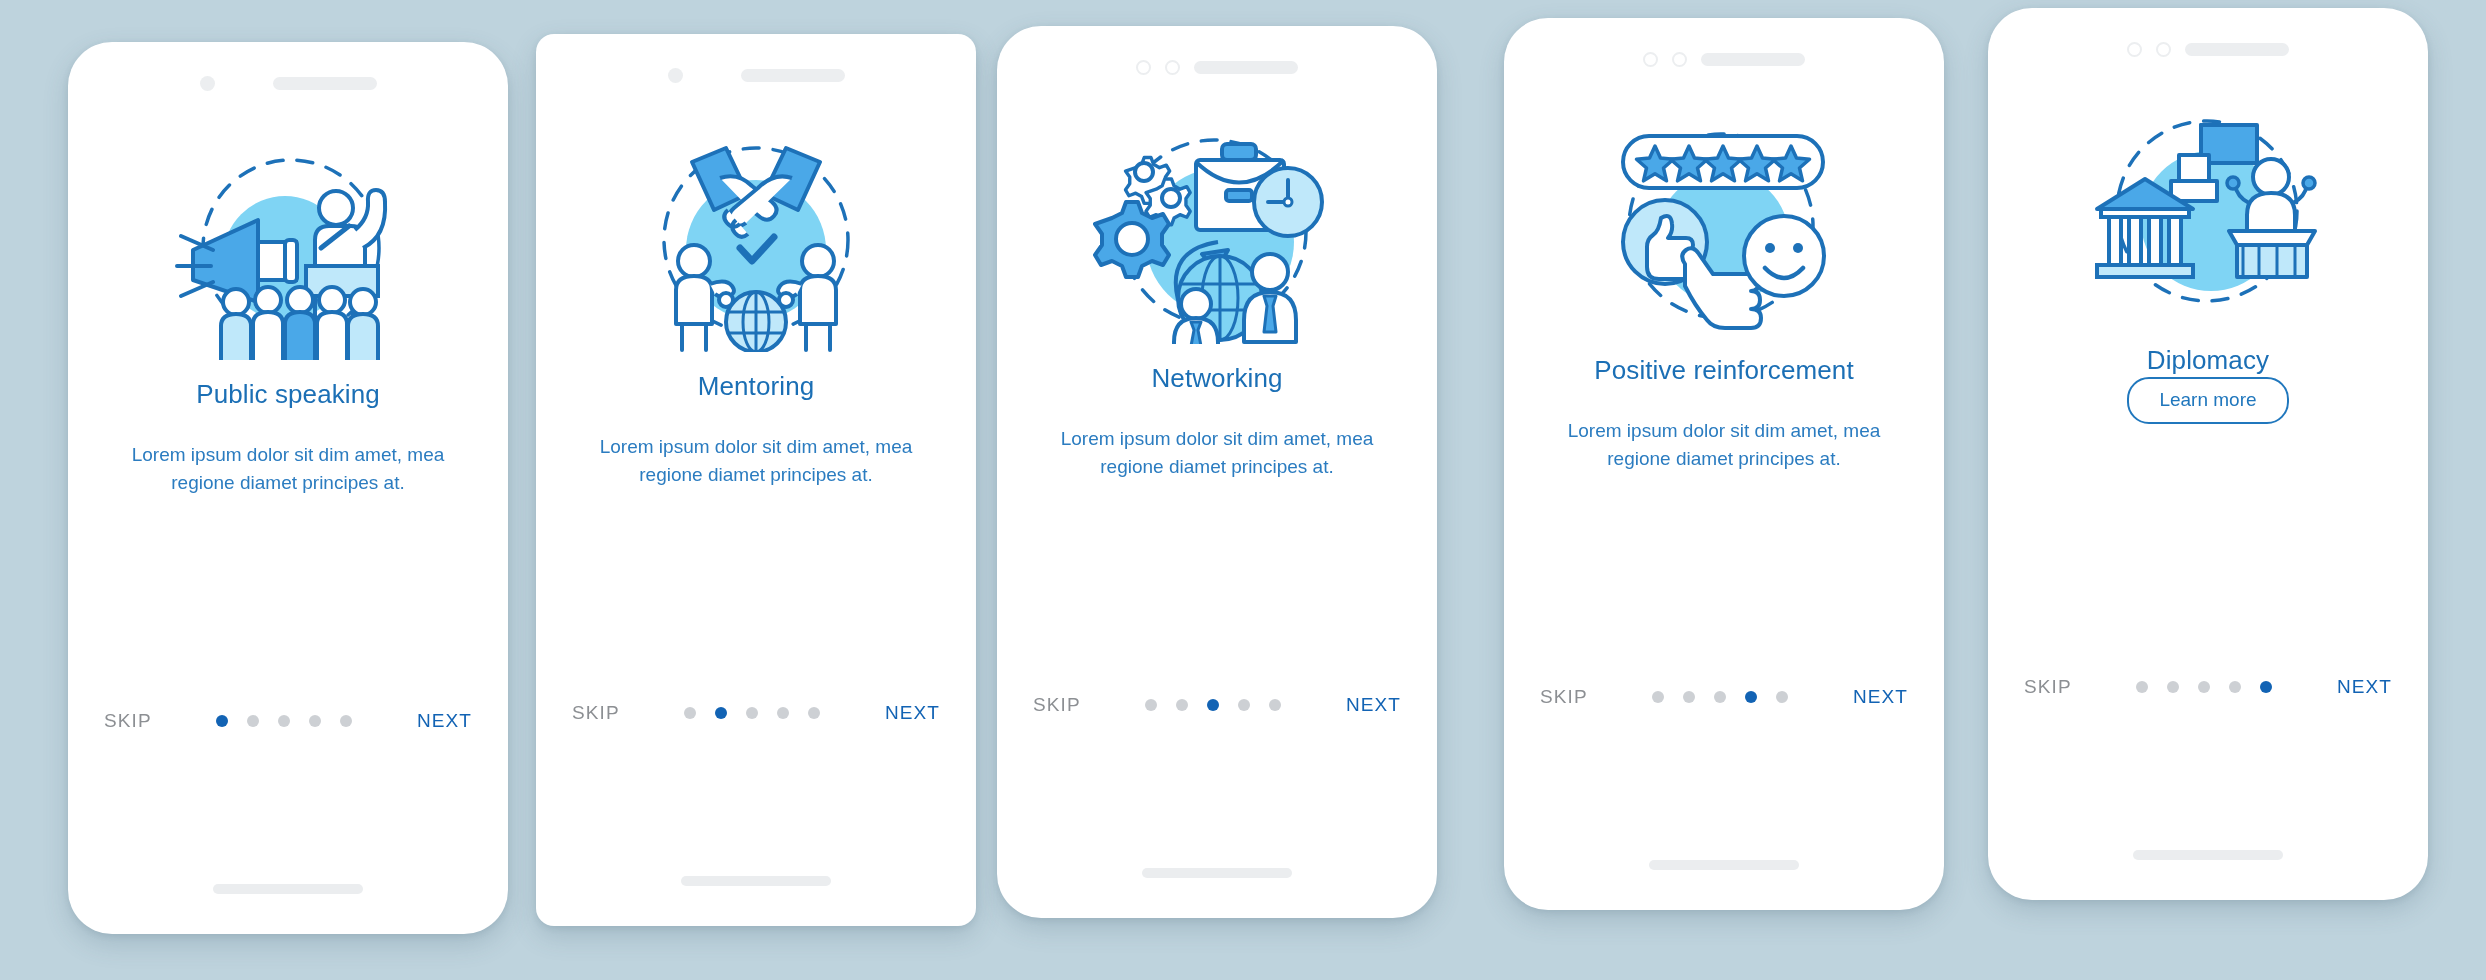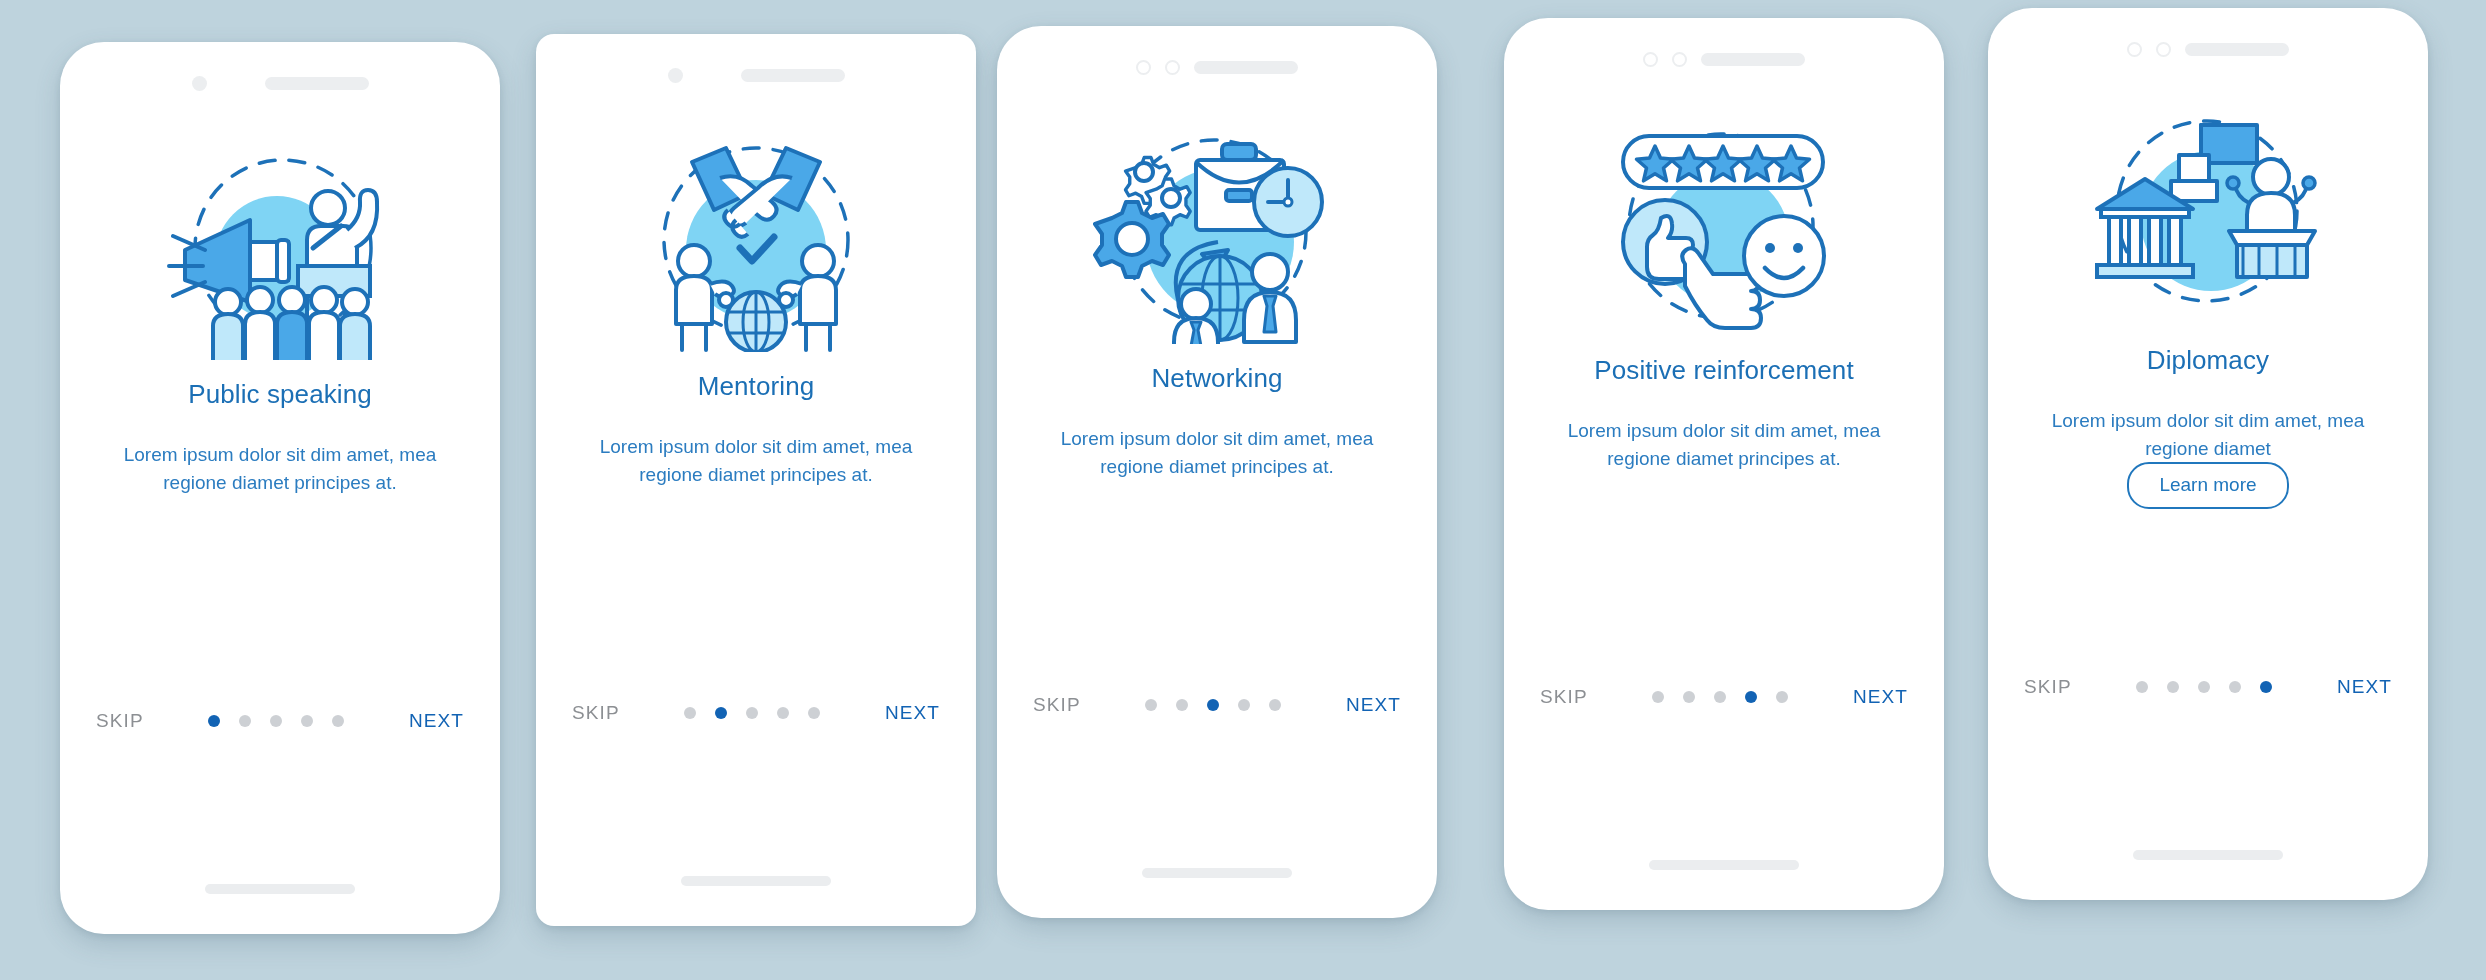--- a/index.html
+++ b/index.html
@@ -23,21 +23,21 @@
   .phone {
     position: absolute;
     top: 42px;
     width: 440px;
     height: 892px;
     background: #ffffff;
     border-radius: 44px;
     box-shadow: 0 10px 26px rgba(60,90,110,0.20), 0 2px 6px rgba(60,90,110,0.12);
     overflow: hidden;
   }
-  .phone.p1 { left: 60px; }
+  .phone.p1 { left: 68px; }
   .phone.p2 { left: 536px; top: 34px; border-radius: 18px; }
   .phone.p3 { left: 997px; top: 26px; }
   .phone.p4 { left: 1504px; top: 18px; padding-left: 32px; }
   .phone.p5 { left: 1988px; top: 8px; padding-left: 32px; }
 
   
   .statusbar {
     position: absolute;
     top: 30px; left: 0; right: 0;
     height: 22px;
@@ -446,21 +446,20 @@
         <circle cx="226" cy="84" r="6" fill="#4aa8e8" stroke="#1d71b8" stroke-width="3.5"></circle>
 
         <path d="M146 132 h86 l-8 14 h-70 z" fill="#fff" stroke="#1d71b8" stroke-width="4" stroke-linejoin="round"></path>
         <path d="M154 146 h70 v32 h-70 z" fill="#bfe8fa" stroke="#1d71b8" stroke-width="4" stroke-linejoin="round"></path>
         <path d="M160 146 v32 M176 146 v32 M194 146 v32 M212 146 v32" stroke="#1d71b8" stroke-width="3"></path>
       </svg>
     </div>
 
     <div class="content">
       <div class="title">Diplomacy</div>
-      <div class="desc">Lorem ipsum dolor sit dim amet, mea regione diamet</div>
       <button class="learn-more">Learn more</button>
     </div>
 
     <div class="nav">
       <span class="skip">SKIP</span>
       <span class="dots">
         <span class="dot"></span>
         <span class="dot"></span>
         <span class="dot"></span>
         <span class="dot"></span>

